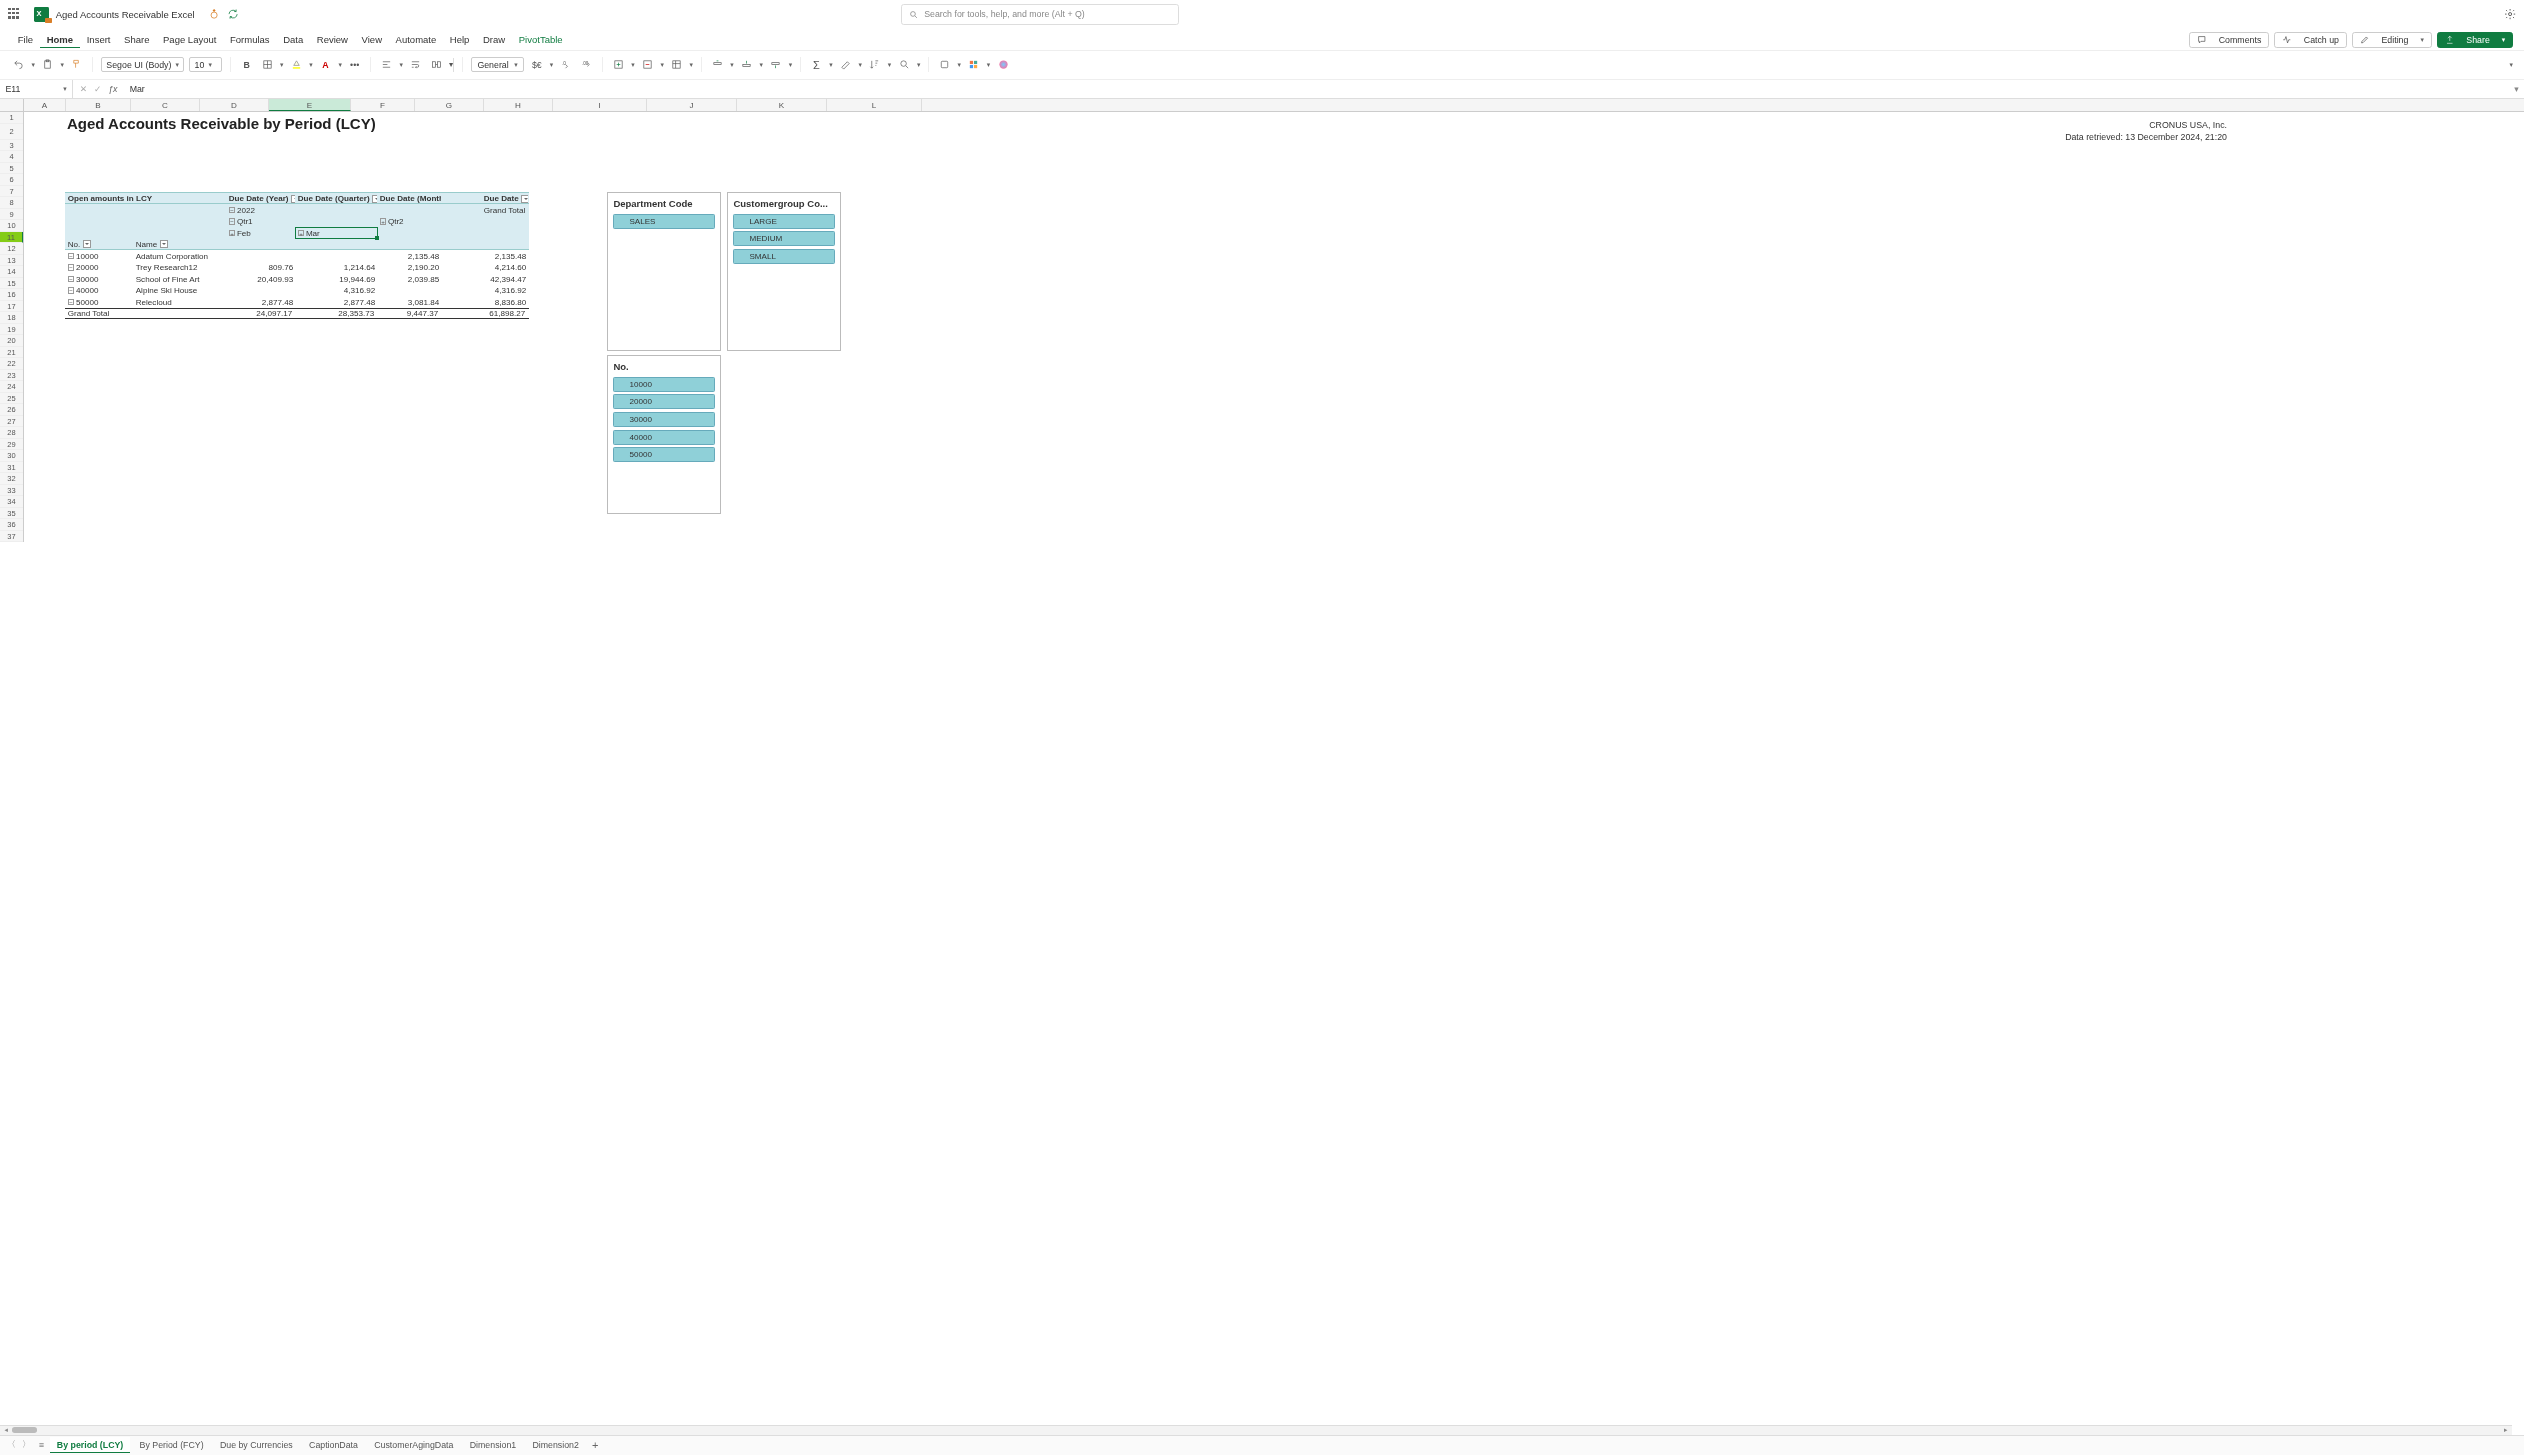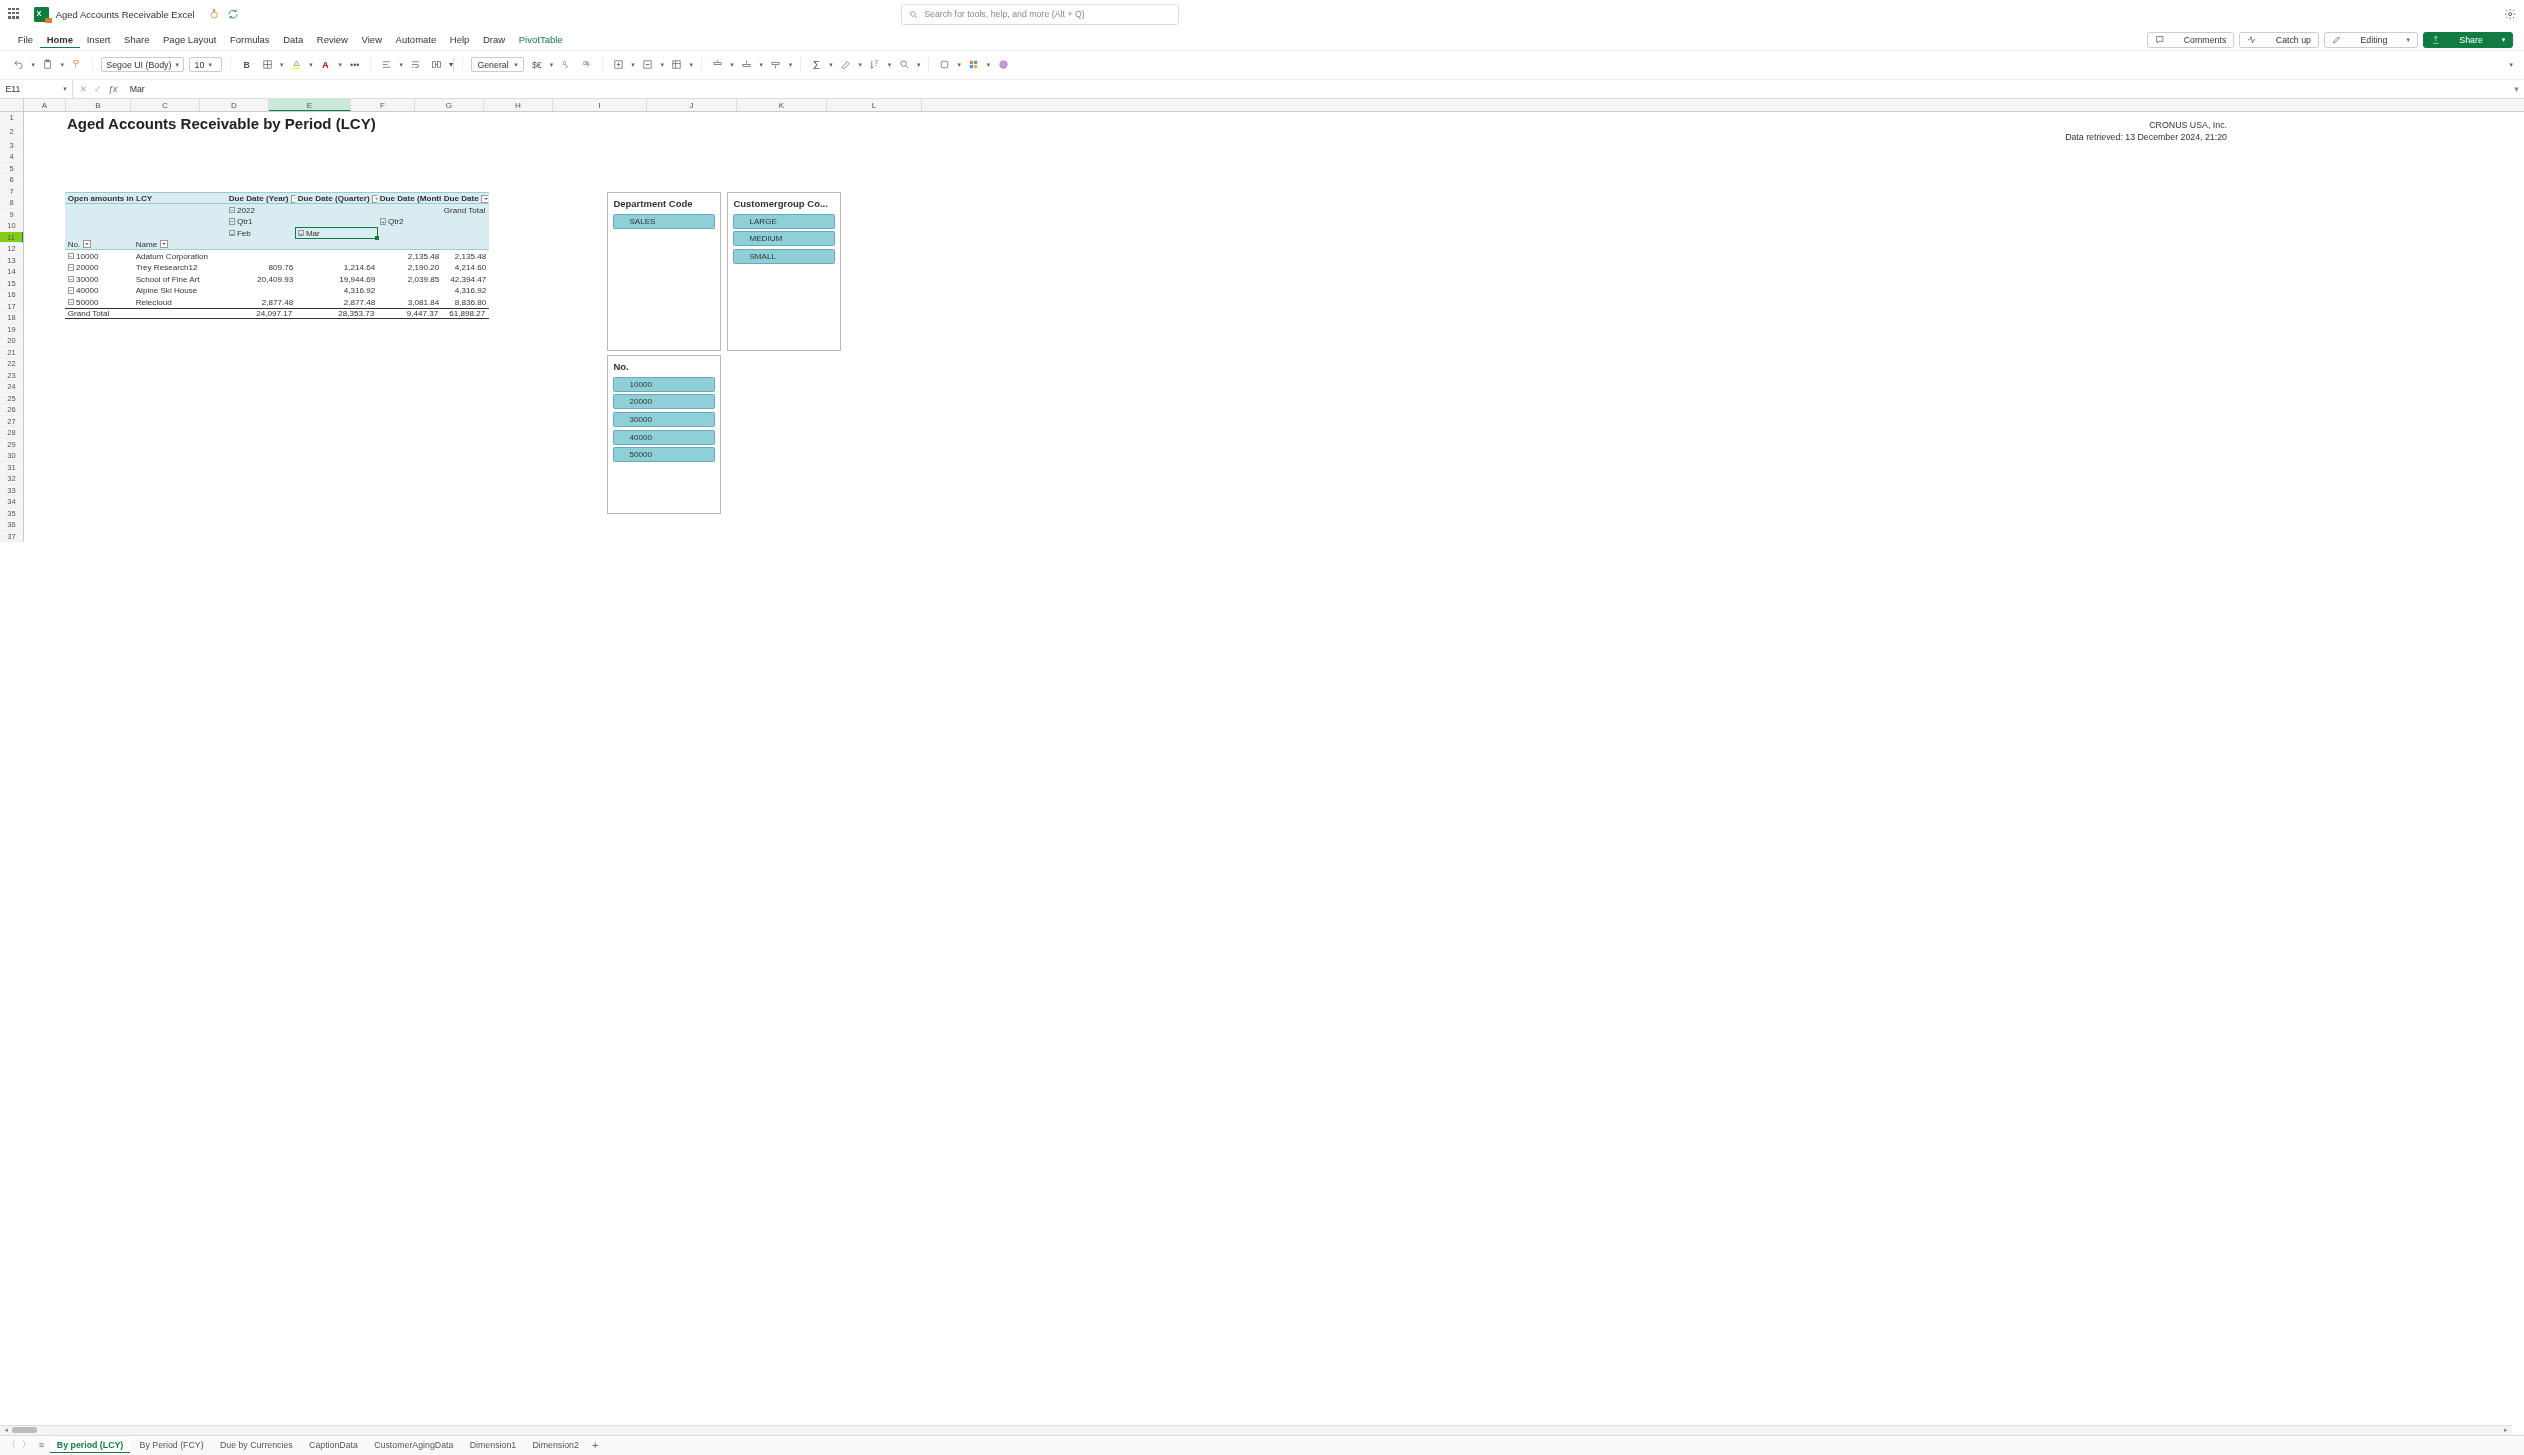--- a/index.html
+++ b/index.html
@@ -18,21 +18,21 @@
 .searchbox { margin-left: auto; margin-right: auto; width: 278px; height: 20.4px; border: 0.7px solid #ddd; border-radius: 2.7px; display: flex; align-items: center; padding: 0 6.8px; color: #888; background: #fff; }
 .searchbox svg { width: 9.5px; height: 9.5px; margin-right: 5.4px; stroke: #666; }
 .gear { margin-left: auto; width: 12.2px; height: 12.2px; }
 
 
 .ribbon-tabs { display: flex; align-items: center; height: 22px; padding: 0 11px; border-bottom: 0.7px solid #eee; font-size: 9.5px; }
 .ribbon-tabs .tab { padding: 2.7px 6.8px; cursor: pointer; color: #333; }
 .ribbon-tabs .tab.active { font-weight: 600; border-bottom: 1.4px solid #107c41; }
 .ribbon-tabs .tab.pivottable { color: #107c41; }
 .ribbon-right { margin-left: auto; display: flex; gap: 5.4px; }
-.pill { display: flex; align-items: center; gap: 19px; border: 0.7px solid #ccc; border-radius: 2.7px; padding: 2px 6.8px; font-size: 8.8px; cursor: pointer; background: #fff; }
+.pill { display: flex; align-items: center; gap: 12px; border: 0.7px solid #ccc; border-radius: 2.7px; padding: 2px 6.8px; font-size: 8.8px; cursor: pointer; background: #fff; }
 .pill.share { background: #107c41; color: #fff; border-color: #107c41; }
 .pill svg { width: 9.5px; height: 9.5px; }
 .chev { font-size: 6.8px; color: #666; }
 
 
 .toolbar { display: flex; align-items: center; height: 28.5px; padding: 0 11px; gap: 5.4px; border-bottom: 0.7px solid #eee; background: #fff; }
 .tbtn { display: flex; align-items: center; justify-content: center; min-width: 15px; height: 17.6px; padding: 0 2px; cursor: pointer; color: #555; border-radius: 2px; }
 .tbtn svg { width: 11px; height: 11px; }
 .tsep { width: 0.7px; height: 15px; background: #eee; margin: 0 2.7px; }
 .font-select { border: 0.7px solid #ccc; border-radius: 2px; padding: 1.4px 4.1px; font-size: 8.8px; display: flex; align-items: center; gap: 4.1px; cursor: pointer; }
@@ -68,21 +68,21 @@
 
 
 .pivot { position: absolute; left: 41px; top: 80px; }
 .pivot-header-row { display: flex; background: #d9ecf2; border-top: 0.7px solid #9cc; border-bottom: 0.7px solid #9cc; height: 12.2px; align-items: center; font-size: 8.1px; font-weight: 600; }
 .pivot-row { display: flex; height: 11.5px; align-items: center; font-size: 8.1px; }
 .pc { padding: 0 2.7px; overflow: hidden; white-space: nowrap; }
 .w-no { width: 68px; }
 .w-d { width: 69px; text-align: right; }
 .w-e { width: 82px; text-align: right; }
 .w-f { width: 64px; text-align: right; }
-.w-g { width: 47px; text-align: right; }
+.w-g { width: 47px; text-align: right; margin-left: 40px; }
 .filter-btn { display: inline-block; width: 8.1px; height: 8.1px; border: 0.7px solid #999; background: #fff; margin-left: 2.7px; vertical-align: middle; position: relative; }
 .filter-btn::after { content: ""; position: absolute; left: 1.4px; top: 2px; border-left: 2px solid transparent; border-right: 2px solid transparent; border-top: 2.7px solid #666; }
 .exp-btn { display: inline-block; width: 6.8px; height: 6.8px; border: 0.7px solid #999; margin-right: 1.4px; font-size: 6.1px; line-height: 5.4px; text-align: center; color: #555; }
 .pivot-year { background: #d9ecf2; }
 .grand-total-row { border-top: 0.7px solid #333; border-bottom: 1.4px solid #333; font-weight: 400; }
 .selected-cell { position: absolute; border: 1.4px solid #107c41; background: transparent; pointer-events: none; }
 .sel-handle { position: absolute; right: -2px; bottom: -2px; width: 4.1px; height: 4.1px; background: #107c41; }
 
 
 .slicer { position: absolute; border: 0.7px solid #bbb; background: #fff; padding: 5.4px; }

